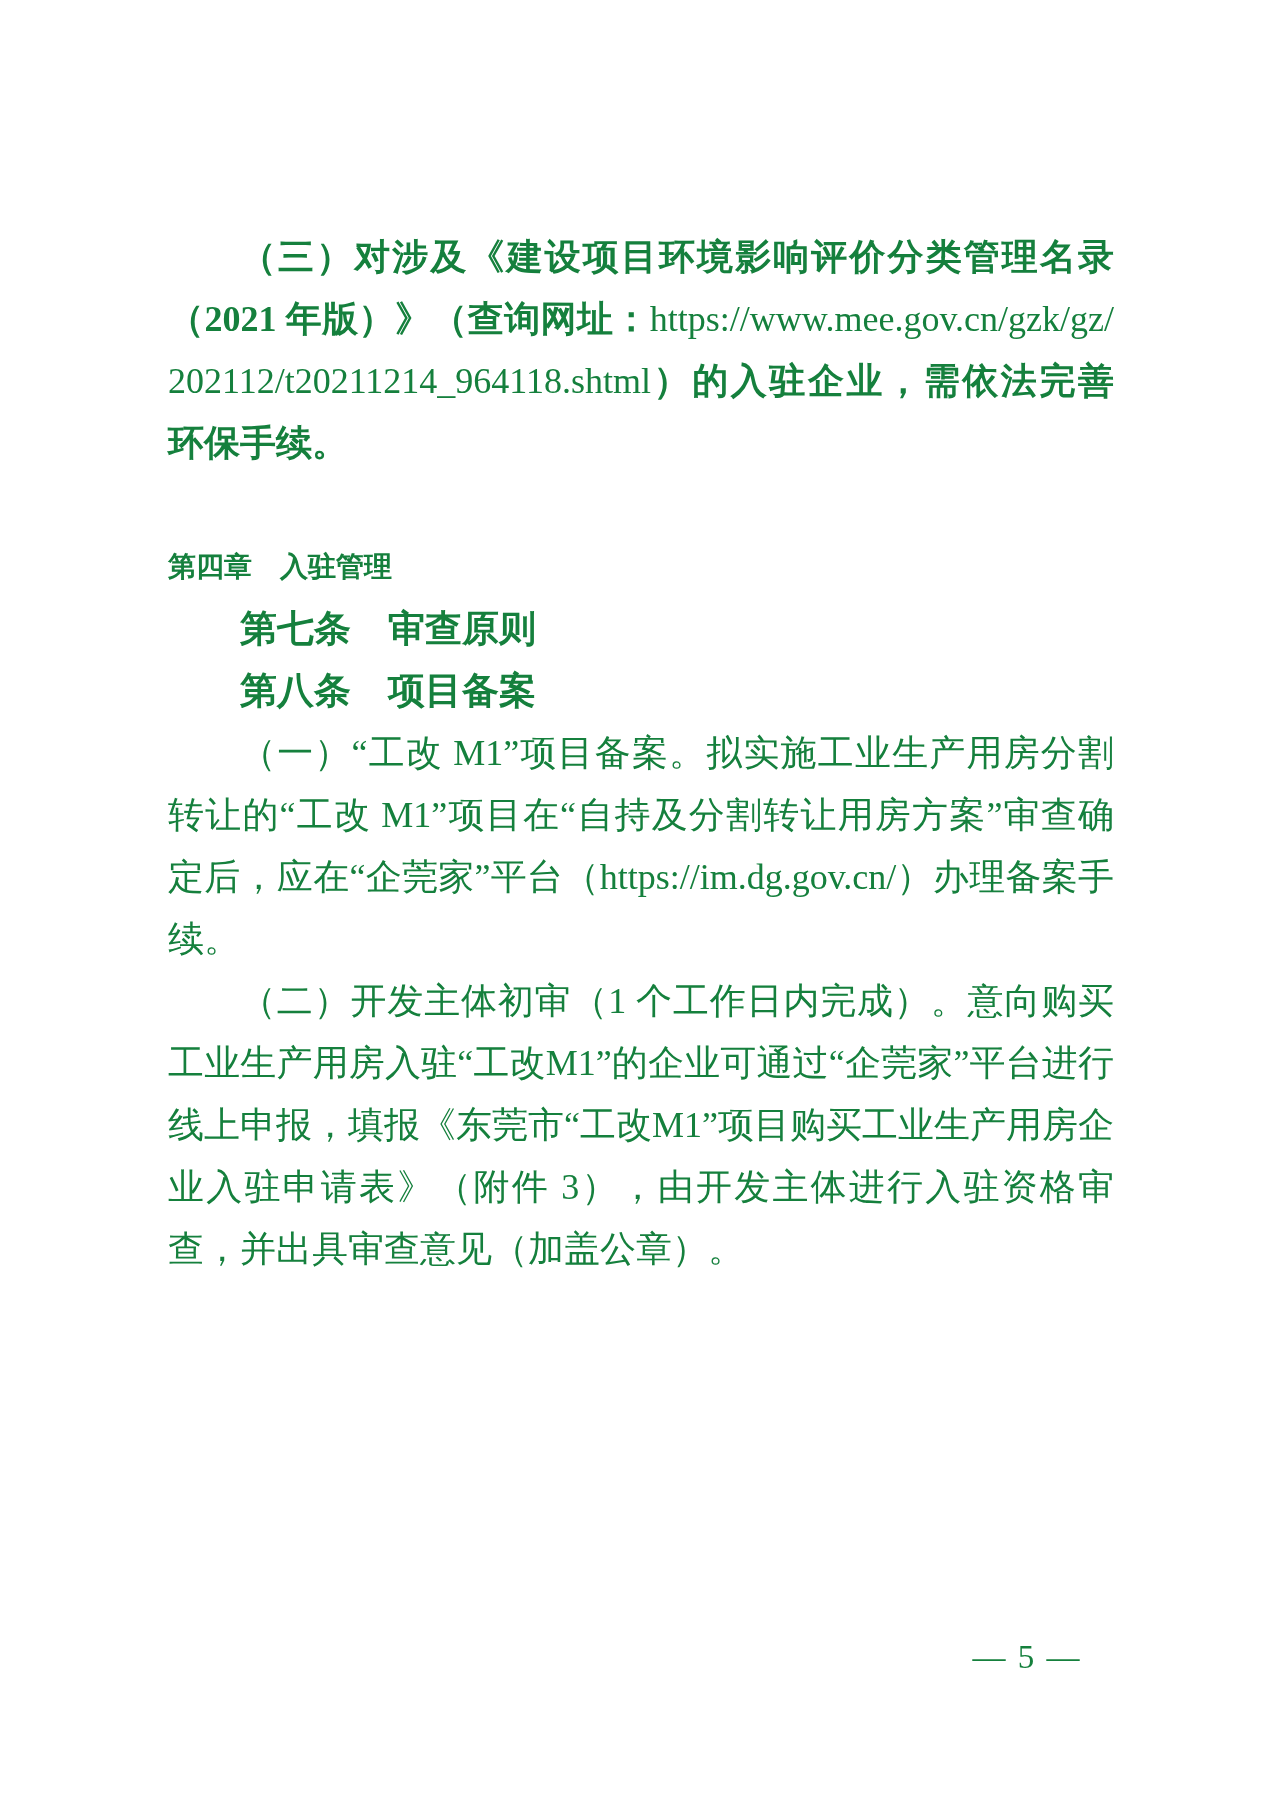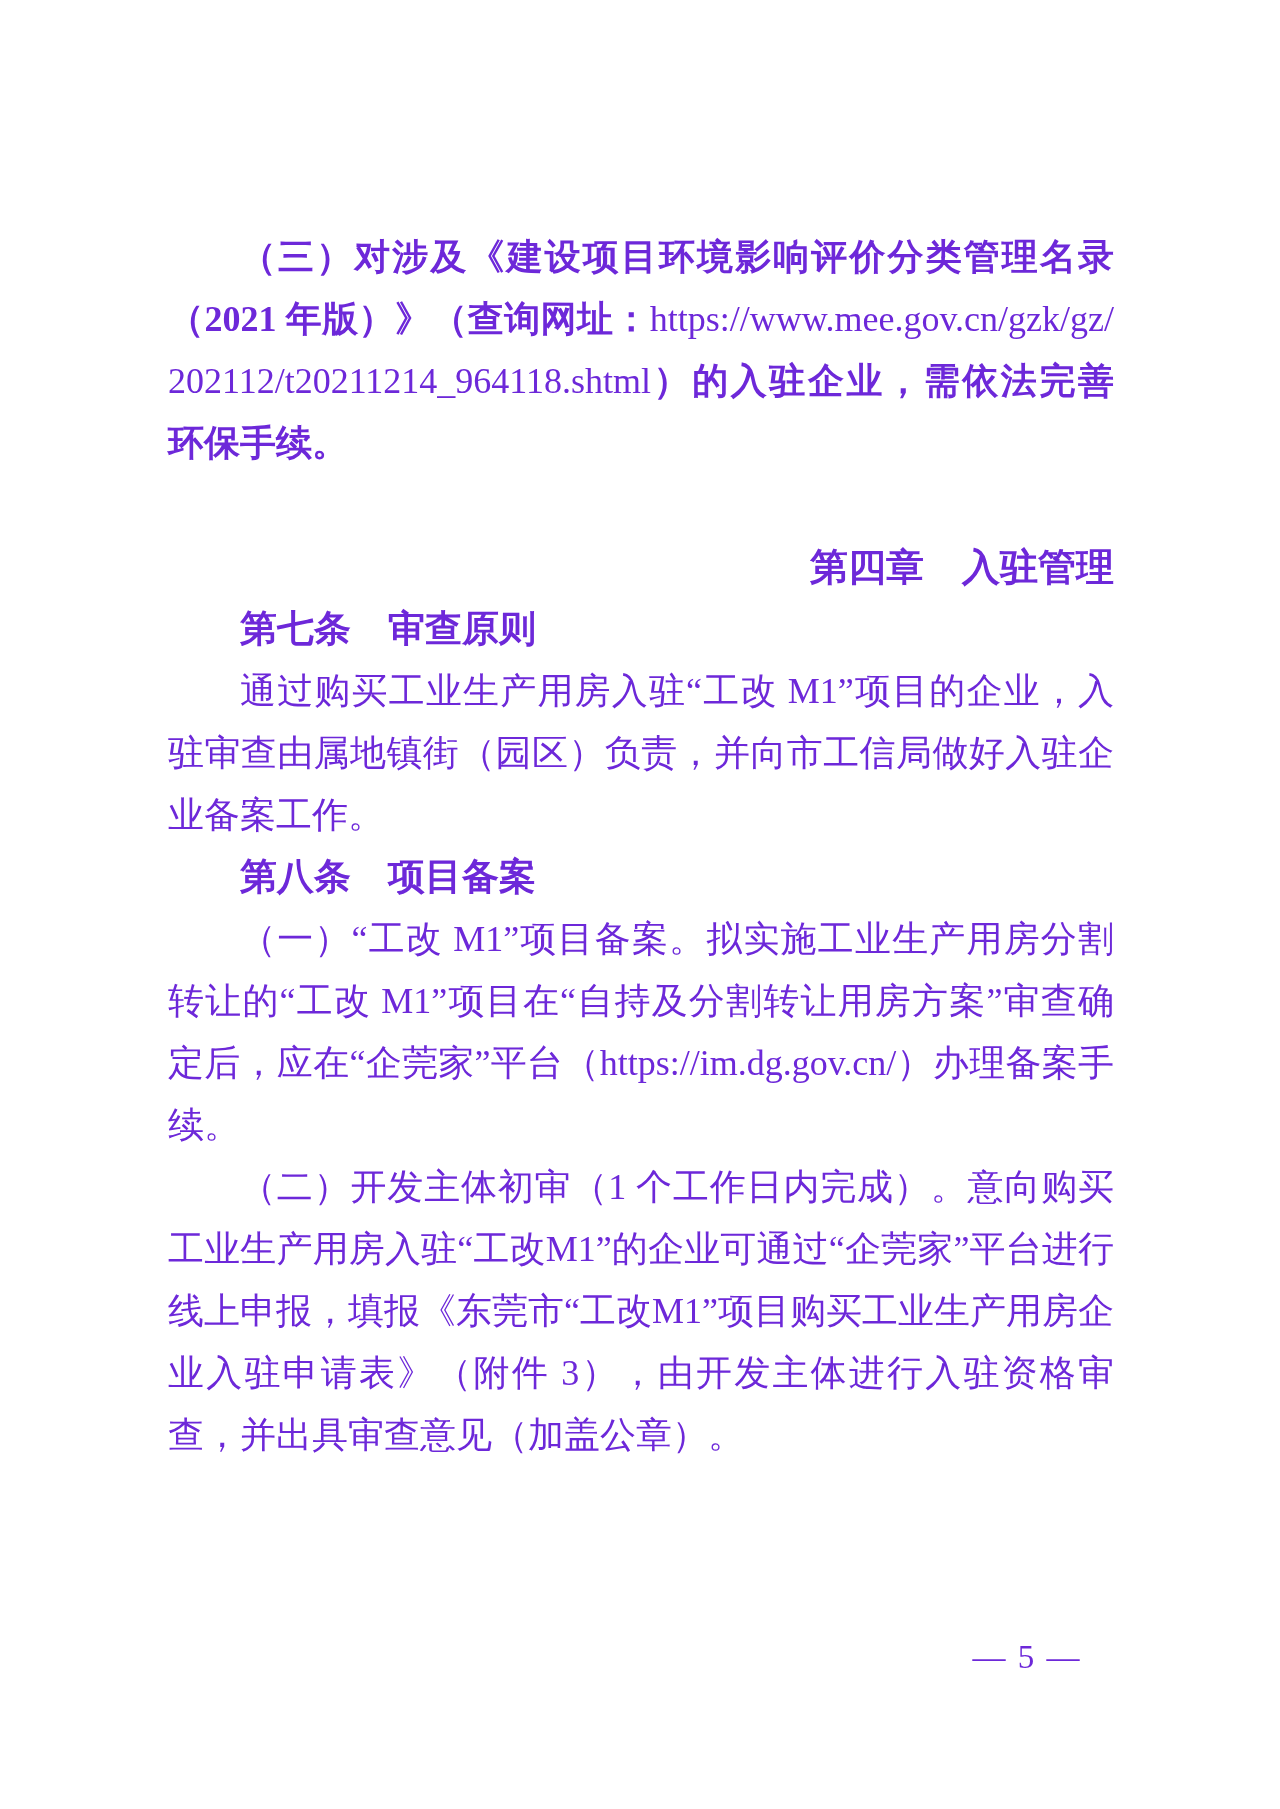--- a/index.html
+++ b/index.html
@@ -1,21 +1,21 @@
 <!DOCTYPE html>
 <html><head>
 <meta charset="utf-8">
 <style>
   html, body { margin: 0; padding: 0; }
   .page {
     position: relative;
     width: 1280px;
     height: 1809px;
     background: #ffffff;
-    color: #6d28d9;
+    color: #15803d;
     font-family: "Liberation Serif", "DejaVu Serif", serif;
     overflow: hidden;
   }
   .content {
     position: absolute;
     left: 168px;
     top: 226px;
     width: 946px;
     font-size: 36px;
     line-height: 62px;
@@ -23,23 +23,23 @@
     word-break: break-all;
   }
   .content p { margin: 0; text-indent: 72px; }
   .intro-para { font-weight: bold; }
   .intro-para .url { font-weight: normal; }
   .chapter-title {
     margin: 0;
     margin-top: 62px;
     font-family: "Liberation Sans", "DejaVu Sans", sans-serif;
     font-weight: bold;
-    font-size: 38px;
+    font-size: 28px;
     line-height: 62px;
-    text-align: right;
+    text-align: left;
     text-indent: 0;
   }
   .article-title {
     margin: 0;
     font-family: Liberation Serif, serif;
     font-weight: bold;
     font-size: 37px;
     line-height: 62px;
     text-indent: 72px;
     text-align: left;
@@ -63,21 +63,20 @@
 <div class="page">
 
   <div class="content">
 
     <p class="intro-para"><span>（三）对涉及《建设项目环境影响评价分类管理名录（2021 年版）》（查询网址：</span><span class="url">https://www.mee.gov.cn/gzk/gz/202112/t20211214_964118.shtml</span><span>）的入驻企业，需依法完善环保手续。</span></p>
 
     <h2 class="chapter-title">第四章　入驻管理</h2>
 
     <h3 class="article-title">第七条　审查原则</h3>
 
-    <p>通过购买工业生产用房入驻“工改 M1”项目的企业，入驻审查由属地镇街（园区）负责，并向市工信局做好入驻企业备案工作。</p>
 
     <h3 class="article-title">第八条　项目备案</h3>
 
     <p><span class="item-lead">（一）“工改 M1”项目备案。</span><span>拟实施工业生产用房分割转让的“工改 M1”项目在“自持及分割转让用房方案”审查确定后，应在“企莞家”平台（</span><span class="url">https://im.dg.gov.cn/</span><span>）办理备案手续。</span></p>
 
     <p><span class="item-lead">（二）开发主体初审（1 个工作日内完成）。</span><span>意向购买工业生产用房入驻“工改M1”的企业可通过“企莞家”平台进行线上申报，填报《东莞市“工改M1”项目购买工业生产用房企业入驻申请表》（附件 3），由开发主体进行入驻资格审查，并出具审查意见（加盖公章）。</span></p>
 
 
   </div>
 

